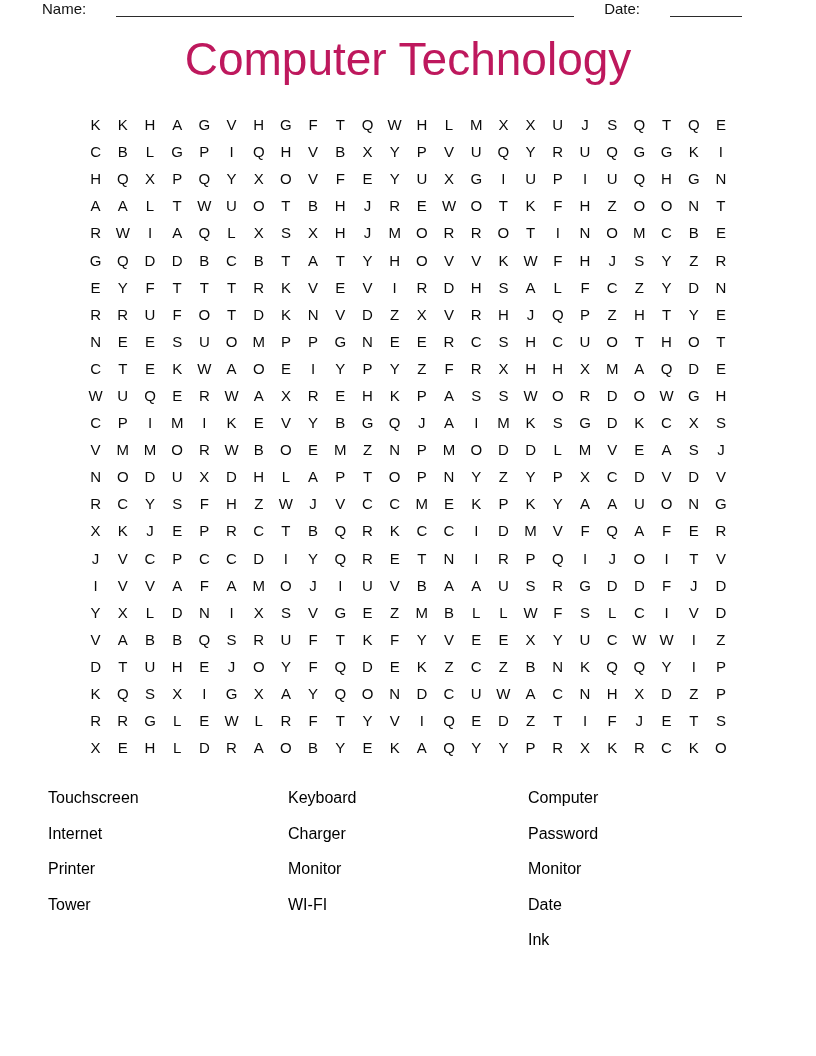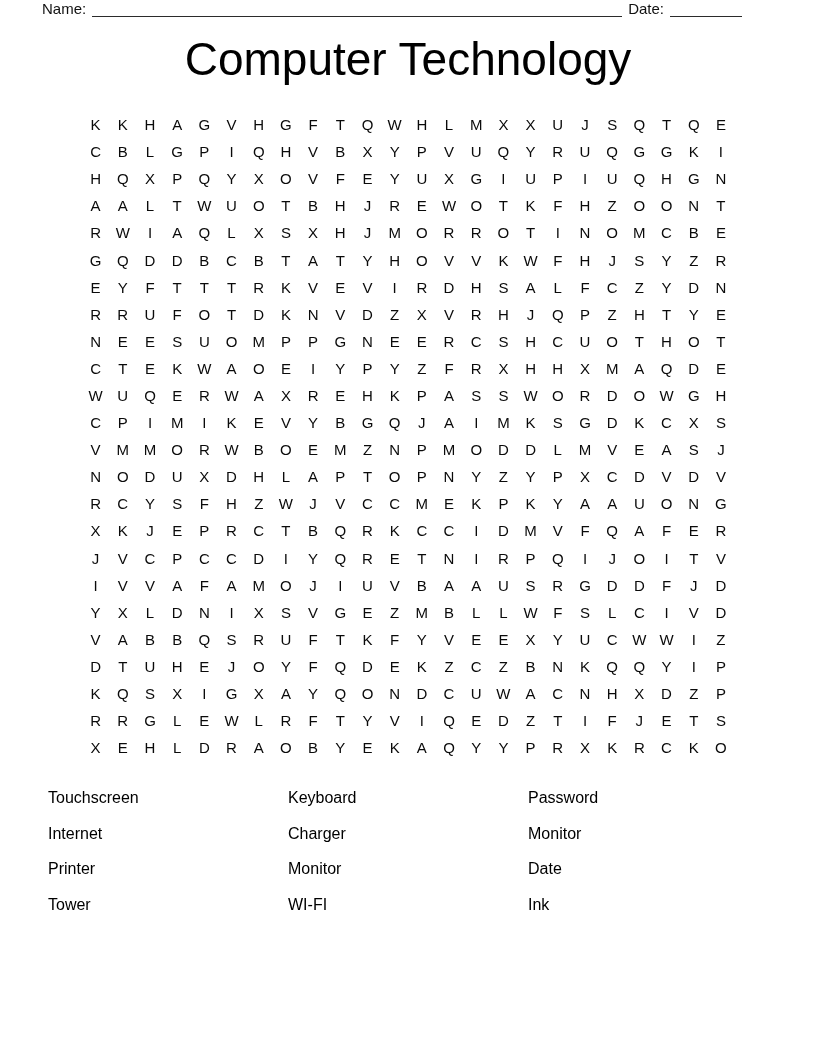--- a/index.html
+++ b/index.html
@@ -18,20 +18,21 @@
   .header-row {
     position: absolute;
     top: 0;
     left: 42px;
     width: 700px;
     height: 17px;
     display: flex;
     align-items: flex-end;
     font-size: 15px;
     color: #111;
+    gap: 24px;
   }
   .hdr-label { line-height: 17px; white-space: nowrap; }
   .fill-line {
     flex: 1 1 auto;
     border-bottom: 1.5px solid #2b2b2b;
     height: 15px;
     margin: 0 6px;
   }
   .date-line {
     flex: 0 0 72px;
@@ -43,21 +44,21 @@
   
   .title {
     position: absolute;
     top: 32px;
     left: 0;
     width: 100%;
     text-align: center;
     font-size: 46px;
     font-weight: 500;
     letter-spacing: 0px;
-    color: #000000;
+    color: #be185d;
   }
 
   
   .grid {
     position: absolute;
     left: 82px;
     top: 111px;
     display: grid;
     grid-template-columns: repeat(24, 27.2px);
     grid-auto-rows: 27.1px;
@@ -689,20 +690,21 @@
         <div class="word">Printer</div>
         <div class="word">Tower</div>
       </div>
       <div class="word-col">
         <div class="word">Keyboard</div>
         <div class="word">Charger</div>
         <div class="word">Monitor</div>
         <div class="word">WI-FI</div>
       </div>
       <div class="word-col">
+        <div class="word">Computer</div>
         <div class="word">Password</div>
         <div class="word">Monitor</div>
         <div class="word">Date</div>
         <div class="word">Ink</div>
       </div>
     </div>
 
 </div>
 
 </body></html>

